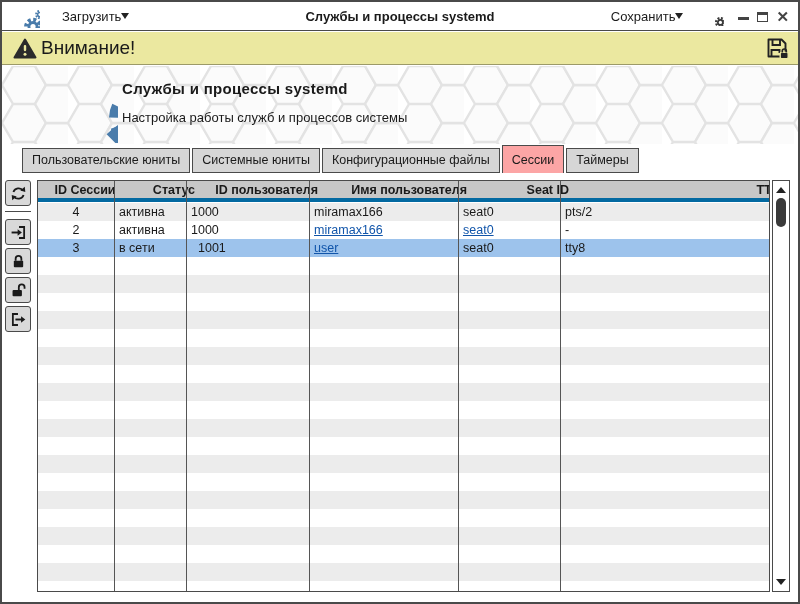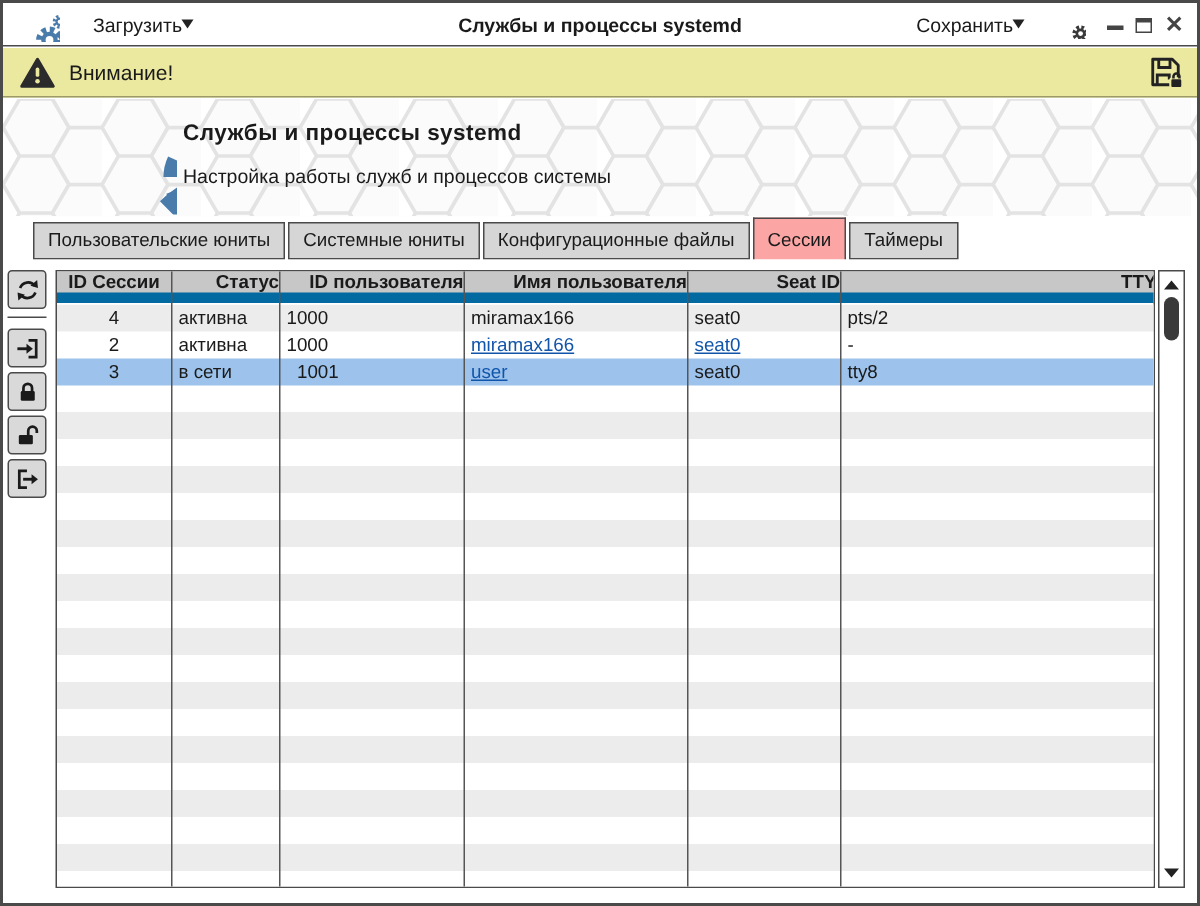--- a/index.html
+++ b/index.html
@@ -19,21 +19,21 @@
   .gear-btn { margin:0 14px 0 16px; display:flex; }
   .winctl { display:flex; align-items:flex-start; gap:8px; margin-right:9px; align-self:flex-start; margin-top:7px; }
   .win-min { width:11px; height:3px; background:#444; margin-top:5px; }
   .win-max { width:11px; height:10px; border:1px solid #444; border-top:3px solid #444; background:#fff; }
   .win-close { font-size:15px; line-height:10px; color:#444; font-weight:bold; }
 
   
   .warnbar { position:absolute; top:30px; left:0; right:0; height:33px; background:#ebe8a0;
              border-bottom:1px solid #9c9a68; display:flex; align-items:center; }
   .warn-icon { margin-left:11px; display:flex; }
-  .warn-label { margin-left:9px; font-size:14px; }
+  .warn-label { margin-left:4px; font-size:19px; }
   .warn-save { margin-left:auto; margin-right:8px; display:flex; }
 
   
   .banner { position:absolute; top:64px; left:0; right:0; height:78px; background:#fff; overflow:hidden; }
   .hexbg { position:absolute; top:0; left:0; }
   .logo { position:absolute; left:20px; top:3px; }
   .banner-text { position:absolute; left:120px; top:14px; }
   .banner-title { font-size:15px; font-weight:bold; letter-spacing:.3px; }
   .banner-sub { font-size:13px; margin-top:13px; }
 
@@ -44,22 +44,22 @@
 
   
   .main { position:absolute; top:171px; left:0; right:0; bottom:0; background:#fff; }
 
   .side-toolbar { position:absolute; left:3px; top:7px; width:27px; }
   .tool-btn { width:26px; height:26px; border:1px solid #4a4a4a; border-radius:3px; background:#d9d9d9;
               display:flex; align-items:center; justify-content:center; margin-bottom:3px; }
   .tool-sep { width:26px; height:1px; background:#4a4a4a; margin:5px 0 7px 0; }
 
   .table { position:absolute; left:35px; top:7px; width:733px; height:412px; border:1px solid #4a4a4a; background:#fff; }
-  .table-header { height:21px; background:#c7c7c7; border-bottom:7px solid #0369a1; display:flex; align-items:center;
-                  font-weight:bold; font-size:12.5px; overflow:hidden; }
+  .table-header { height:21px; background:#c7c7c7; border-bottom:4px solid #0369a1; display:flex; align-items:center;
+                  font-weight:bold; font-size:12.5px; overflow:hidden;padding-left:9px; }
   .th { padding-left:5px; flex:none; white-space:nowrap; overflow:hidden;text-align:right; }
   .th.center { text-align:center; padding-left:0; }
   .table-body { position:absolute; top:22px; left:0; right:0; bottom:0; overflow:hidden;
                 background:repeating-linear-gradient(to bottom, #ececec 0 18px, #ffffff 18px 36px); }
   .tr { display:flex; height:18px; line-height:18px; font-size:12.5px; }
   .tr.even { background:#ececec; }
   .tr.odd { background:#ffffff; }
   .tr.selected { background:#9dc3ec; }
   .td { padding-left:5px; flex:none; white-space:nowrap; overflow:hidden; }
   .td.center { text-align:center; padding-left:0; }

